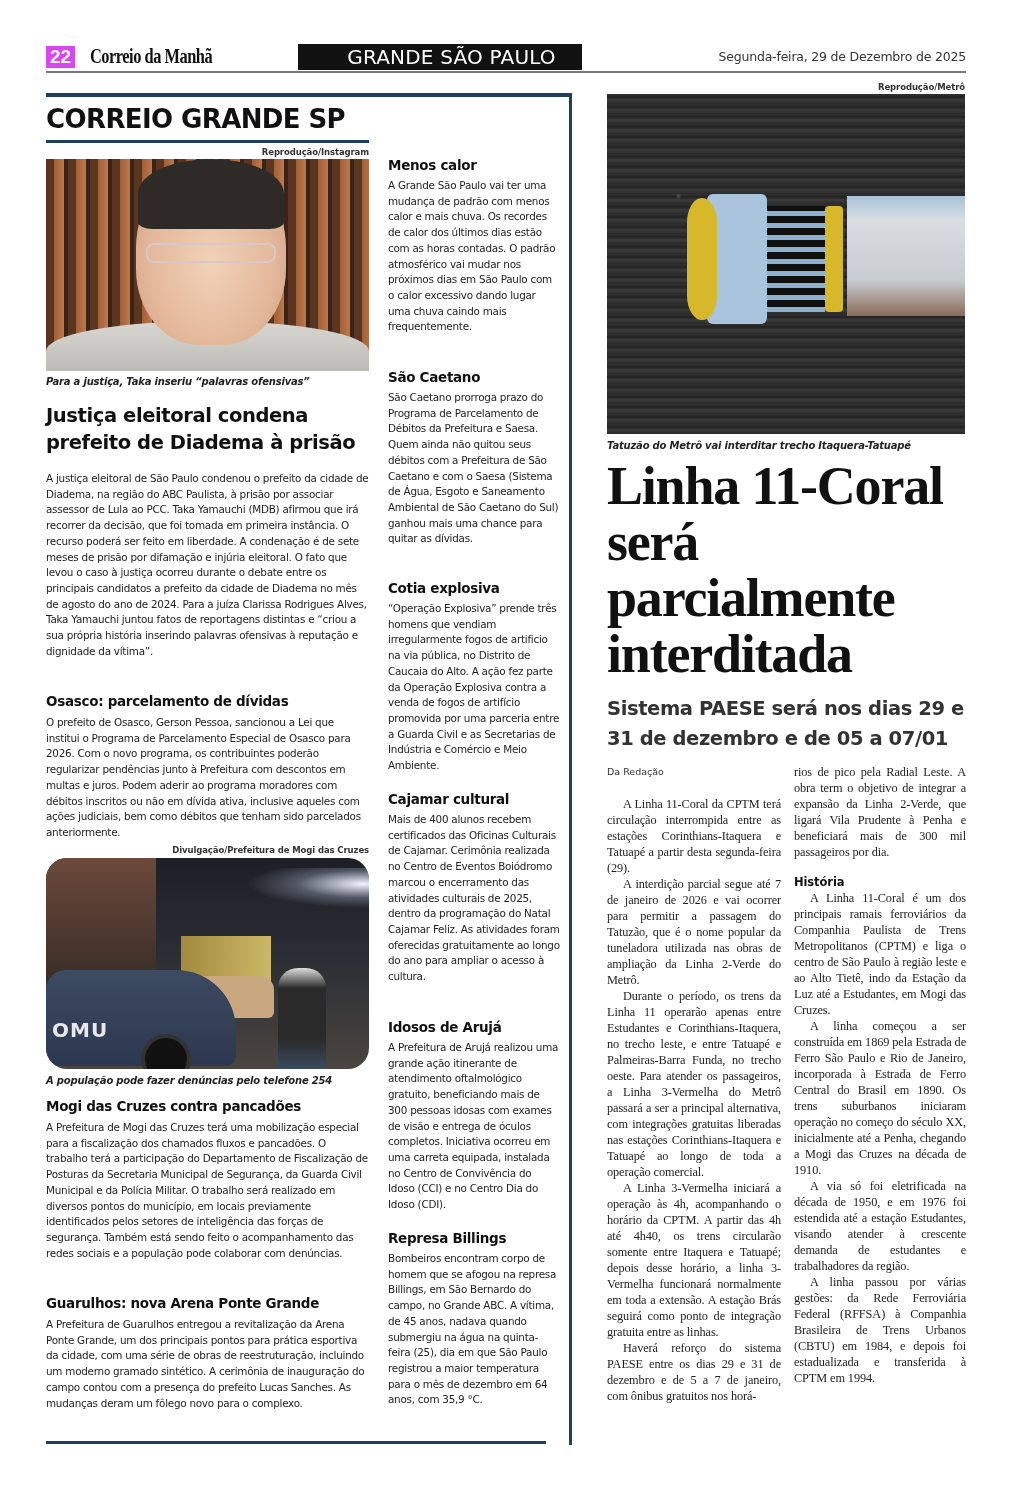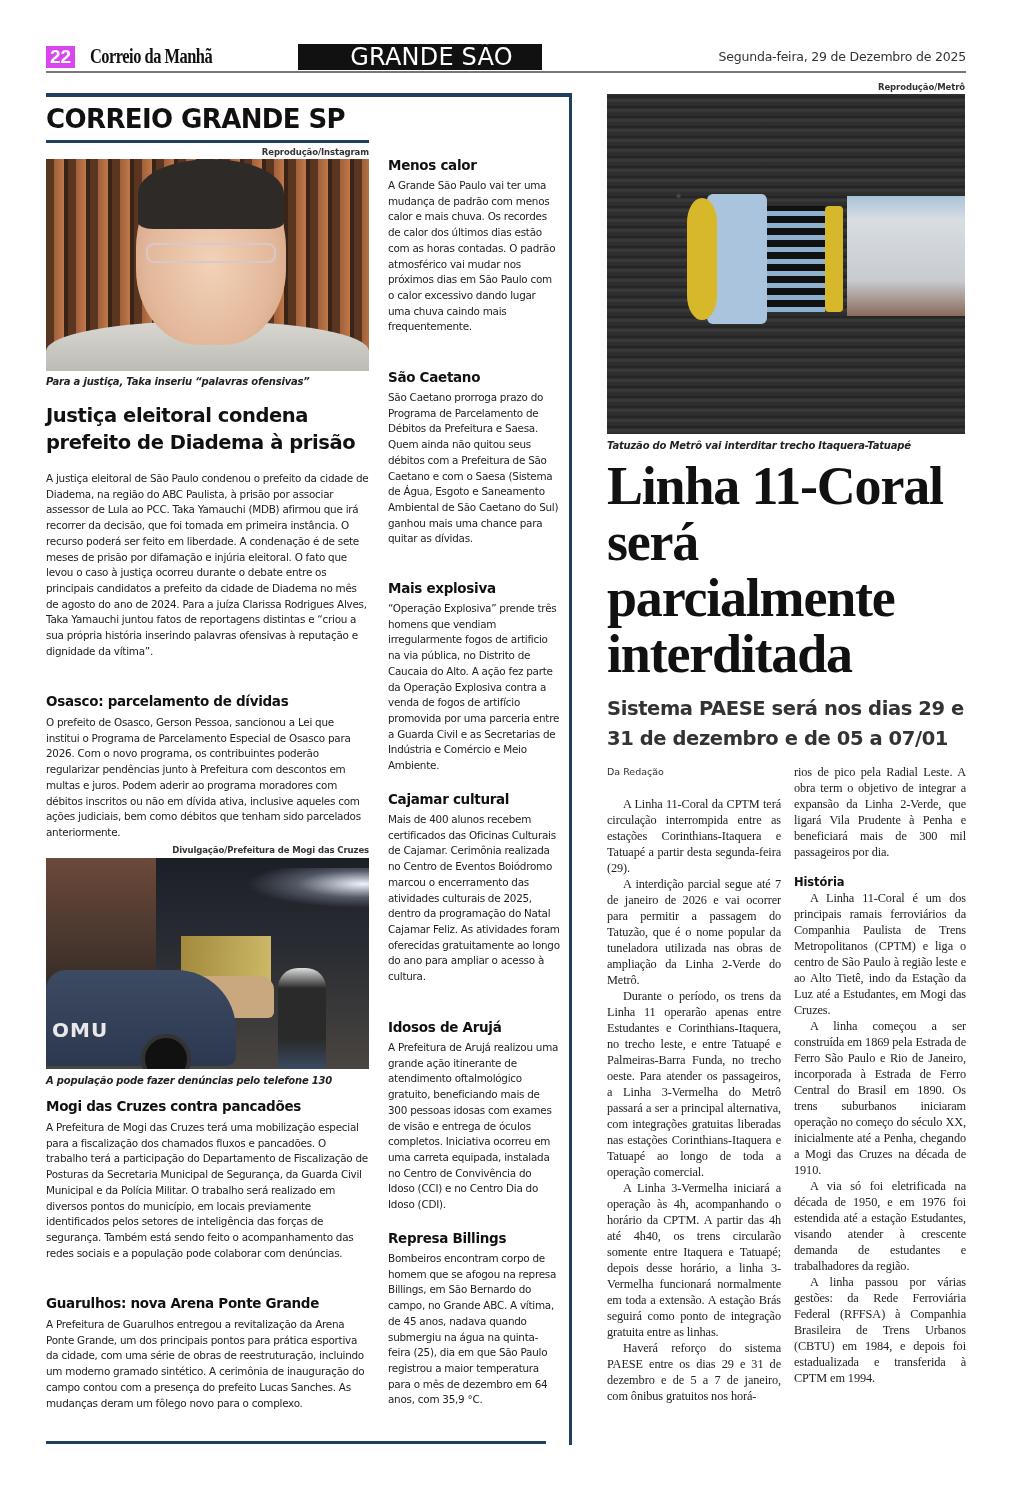--- a/index.html
+++ b/index.html
@@ -3,21 +3,21 @@
 <meta charset="utf-8">
 <style>
   * { box-sizing: border-box; margin: 0; padding: 0; }
   html, body { width: 1010px; height: 1488px; background: #ffffff; overflow: hidden; }
   body { position: relative; font-family: "DejaVu Sans", "Liberation Sans", sans-serif; color: #1a1a1a; }
 
   
   .masthead { position: absolute; left: 46px; top: 44px; width: 920px; height: 26px; }
   .page-num { position: absolute; left: 0; top: 2px; background: #d946ef; color: #fff; font-family: "Liberation Sans", sans-serif; font-weight: bold; font-size: 19px; line-height: 22px; padding: 0 4px; height: 22px; }
   .paper-name { position: absolute; left: 44px; top: 1px; font-family: "Liberation Serif", serif; font-weight: bold; font-size: 20px; letter-spacing: -0.6px; transform: scaleX(0.82); transform-origin: left; color: #111; }
-  .section-name { position: absolute; left: 252px; top: 0; width: 244px; height: 26px; background: #111; color: #fff; font-family: "DejaVu Sans", sans-serif; font-size: 24px; line-height: 26px; text-align: center; letter-spacing: 0.2px; padding-left: 23px; }
+  .section-name { position: absolute; left: 252px; top: 0; width: 284px; height: 26px; background: #111; color: #fff; font-family: "DejaVu Sans", sans-serif; font-size: 20px; line-height: 26px; text-align: center; letter-spacing: 0.2px; padding-left: 23px; }
   .dateline { position: absolute; right: 0; top: 5px; font-family: "DejaVu Sans", sans-serif; font-size: 12.5px; color: #333; letter-spacing: -0.2px; }
   .masthead-rule { position: absolute; left: 46px; top: 71px; width: 920px; height: 2px; background: #777; }
 
   
   .box-top { position: absolute; left: 46px; top: 93px; width: 526px; height: 4px; background: #1f3f5f; }
   .box-right { position: absolute; left: 569px; top: 93px; width: 3px; height: 1352px; background: #1f3f5f; }
   .box-bottom { position: absolute; left: 46px; top: 1441px; width: 500px; height: 3px; background: #1f3f5f; }
   .box-title { position: absolute; left: 46px; top: 104px; font-family: "DejaVu Sans", sans-serif; font-weight: bold; font-size: 26px; letter-spacing: -0.6px; color: #111; }
   .box-title-rule { position: absolute; left: 46px; top: 140px; width: 323px; height: 3px; background: #1f3f5f; }
 
@@ -26,21 +26,21 @@
 
   
   .photo { position: absolute; overflow: hidden; }
   .photo-taka { left: 46px; top: 159px; width: 323px; height: 212px;
     background: repeating-linear-gradient(90deg, #5a3520 0px, #5a3520 8px, #a0603a 8px, #c07848 18px, #3a2418 18px, #3a2418 22px); }
   .taka-head { position: absolute; left: 90px; top: 6px; width: 150px; height: 180px; border-radius: 46% 46% 42% 42%; background: radial-gradient(ellipse at 50% 55%, #f2d2b8 0%, #e3b79a 60%, #c9987a 100%); }
   .taka-hair { position: absolute; left: 92px; top: 0px; width: 146px; height: 70px; border-radius: 50% 50% 10% 10%; background: #2e2a28; }
   .taka-glasses { position: absolute; left: 100px; top: 84px; width: 130px; height: 20px; border: 2px solid #d8c8c8; border-radius: 8px; }
   .taka-shirt { position: absolute; left: 0; top: 162px; width: 323px; height: 60px; border-radius: 50% 50% 0 0; background: linear-gradient(180deg, #d9d7d2, #b8b6b0); }
 
-  .photo-mogi { left: 46px; top: 858px; width: 323px; height: 211px; background: linear-gradient(180deg, #1c1f26 0%, #2a2d33 45%, #4a4540 100%); }
+  .photo-mogi { left: 46px; top: 858px; width: 323px; height: 211px; background: linear-gradient(180deg, #1c1f26 0%, #2a2d33 45%, #4a4540 100%); border-radius: 21px; }
   .mogi-wall { position: absolute; left: 0; top: 0; width: 110px; height: 120px; background: linear-gradient(180deg, #6b4a3a, #3a2e28); }
   .mogi-shop { position: absolute; left: 135px; top: 78px; width: 90px; height: 50px; background: linear-gradient(90deg, #b89a40, #e8d070); opacity: 0.85; }
   .mogi-light { position: absolute; left: 200px; top: 10px; width: 130px; height: 40px; background: radial-gradient(ellipse at 90% 40%, #f0f4ff 0%, rgba(200,210,240,0.3) 40%, rgba(0,0,0,0) 70%); }
   .mogi-suv { position: absolute; left: 128px; top: 118px; width: 100px; height: 42px; border-radius: 14px 14px 6px 6px; background: #c9a880; }
   .mogi-car { position: absolute; left: 0; top: 112px; width: 190px; height: 96px; border-radius: 20px 60px 10px 0; background: linear-gradient(180deg, #3c4a62 0%, #2c3850 100%); }
   .mogi-car-text { position: absolute; left: 6px; top: 160px; color: #e8e8e8; font-family: "DejaVu Sans", sans-serif; font-weight: bold; font-size: 20px; letter-spacing: 1px; }
   .mogi-wheel { position: absolute; left: 95px; top: 176px; width: 50px; height: 50px; border-radius: 50%; background: #111; border: 4px solid #333; }
   .mogi-officer { position: absolute; left: 232px; top: 110px; width: 48px; height: 101px; border-radius: 20px 20px 0 0; background: linear-gradient(180deg, #ddd 0%, #2a2a2a 20%, #2a2a2a 70%, #3a4a60 100%); }
 
   .photo-tatuzao { left: 607px; top: 94px; width: 358px; height: 340px; background:
@@ -107,38 +107,38 @@
   <div class="photo photo-mogi">
     <div class="mogi-wall"></div>
     <div class="mogi-light"></div>
     <div class="mogi-shop"></div>
     <div class="mogi-suv"></div>
     <div class="mogi-car"></div>
     <div class="mogi-car-text">OMU</div>
     <div class="mogi-wheel"></div>
     <div class="mogi-officer"></div>
   </div>
-  <div class="caption" style="left:46px; top:1075px;">A população pode fazer denúncias pelo telefone 130</div>
+  <div class="caption" style="left:46px; top:1075px;">A população pode fazer denúncias pelo telefone 254</div>
   <h4 class="sub-head" style="left:46px; top:1098px;">Mogi das Cruzes contra pancadões</h4>
   <p class="body-sans" style="left:46px; top:1120px; width:323px;">A Prefeitura de Mogi das Cruzes terá uma mobilização especial para a fiscalização dos chamados fluxos e pancadões. O trabalho terá a participação do Departamento de Fiscalização de Posturas da Secretaria Municipal de Segurança, da Guarda Civil Municipal e da Polícia Militar. O trabalho será realizado em diversos pontos do município, em locais previamente identificados pelos setores de inteligência das forças de segurança. Também está sendo feito o acompanhamento das redes sociais e a população pode colaborar com denúncias.</p>
 </article>
 
 <article>
   <h4 class="sub-head" style="left:46px; top:1295px;">Guarulhos: nova Arena Ponte Grande</h4>
   <p class="body-sans" style="left:46px; top:1317px; width:323px;">A Prefeitura de Guarulhos entregou a revitalização da Arena Ponte Grande, um dos principais pontos para prática esportiva da cidade, com uma série de obras de reestruturação, incluindo um moderno gramado sintético. A cerimônia de inauguração do campo contou com a presença do prefeito Lucas Sanches. As mudanças deram um fôlego novo para o complexo.</p>
 </article>
 
 <section>
   <h4 class="sub-head" style="left:388px; top:157px;">Menos calor</h4>
   <p class="body-sans" style="left:388px; top:178px; width:172px;">A Grande São Paulo vai ter uma mudança de padrão com menos calor e mais chuva. Os recordes de calor dos últimos dias estão com as horas contadas. O padrão atmosférico vai mudar nos próximos dias em São Paulo com o calor excessivo dando lugar uma chuva caindo mais frequentemente.</p>
 
   <h4 class="sub-head" style="left:388px; top:369px;">São Caetano</h4>
   <p class="body-sans" style="left:388px; top:390px; width:172px;">São Caetano prorroga prazo do Programa de Parcelamento de Débitos da Prefeitura e Saesa. Quem ainda não quitou seus débitos com a Prefeitura de São Caetano e com o Saesa (Sistema de Água, Esgoto e Saneamento Ambiental de São Caetano do Sul) ganhou mais uma chance para quitar as dívidas.</p>
 
-  <h4 class="sub-head" style="left:388px; top:580px;">Mais explosiva</h4>
+  <h4 class="sub-head" style="left:388px; top:580px;">Cotia explosiva</h4>
   <p class="body-sans" style="left:388px; top:601px; width:172px;">“Operação Explosiva” prende três homens que vendiam irregularmente fogos de artificio na via pública, no Distrito de Caucaia do Alto. A ação fez parte da Operação Explosiva contra a venda de fogos de artifício promovida por uma parceria entre a Guarda Civil e as Secretarias de Indústria e Comércio e Meio Ambiente.</p>
 
   <h4 class="sub-head" style="left:388px; top:791px;">Cajamar cultural</h4>
   <p class="body-sans" style="left:388px; top:812px; width:172px;">Mais de 400 alunos recebem certificados das Oficinas Culturais de Cajamar. Cerimônia realizada no Centro de Eventos Boiódromo marcou o encerramento das atividades culturais de 2025, dentro da programação do Natal Cajamar Feliz. As atividades foram oferecidas gratuitamente ao longo do ano para ampliar o acesso à cultura.</p>
 
   <h4 class="sub-head" style="left:388px; top:1019px;">Idosos de Arujá</h4>
   <p class="body-sans" style="left:388px; top:1040px; width:172px;">A Prefeitura de Arujá realizou uma grande ação itinerante de atendimento oftalmológico gratuito, beneficiando mais de 300 pessoas idosas com exames de visão e entrega de óculos completos. Iniciativa ocorreu em uma carreta equipada, instalada no Centro de Convivência do Idoso (CCI) e no Centro Dia do Idoso (CDI).</p>
 
   <h4 class="sub-head" style="left:388px; top:1230px;">Represa Billings</h4>
   <p class="body-sans" style="left:388px; top:1251px; width:172px;">Bombeiros encontram corpo de homem que se afogou na represa Billings, em São Bernardo do campo, no Grande ABC. A vítima, de 45 anos, nadava quando submergiu na água na quinta-feira (25), dia em que São Paulo registrou a maior temperatura para o mês de dezembro em 64 anos, com 35,9 °C.</p>

